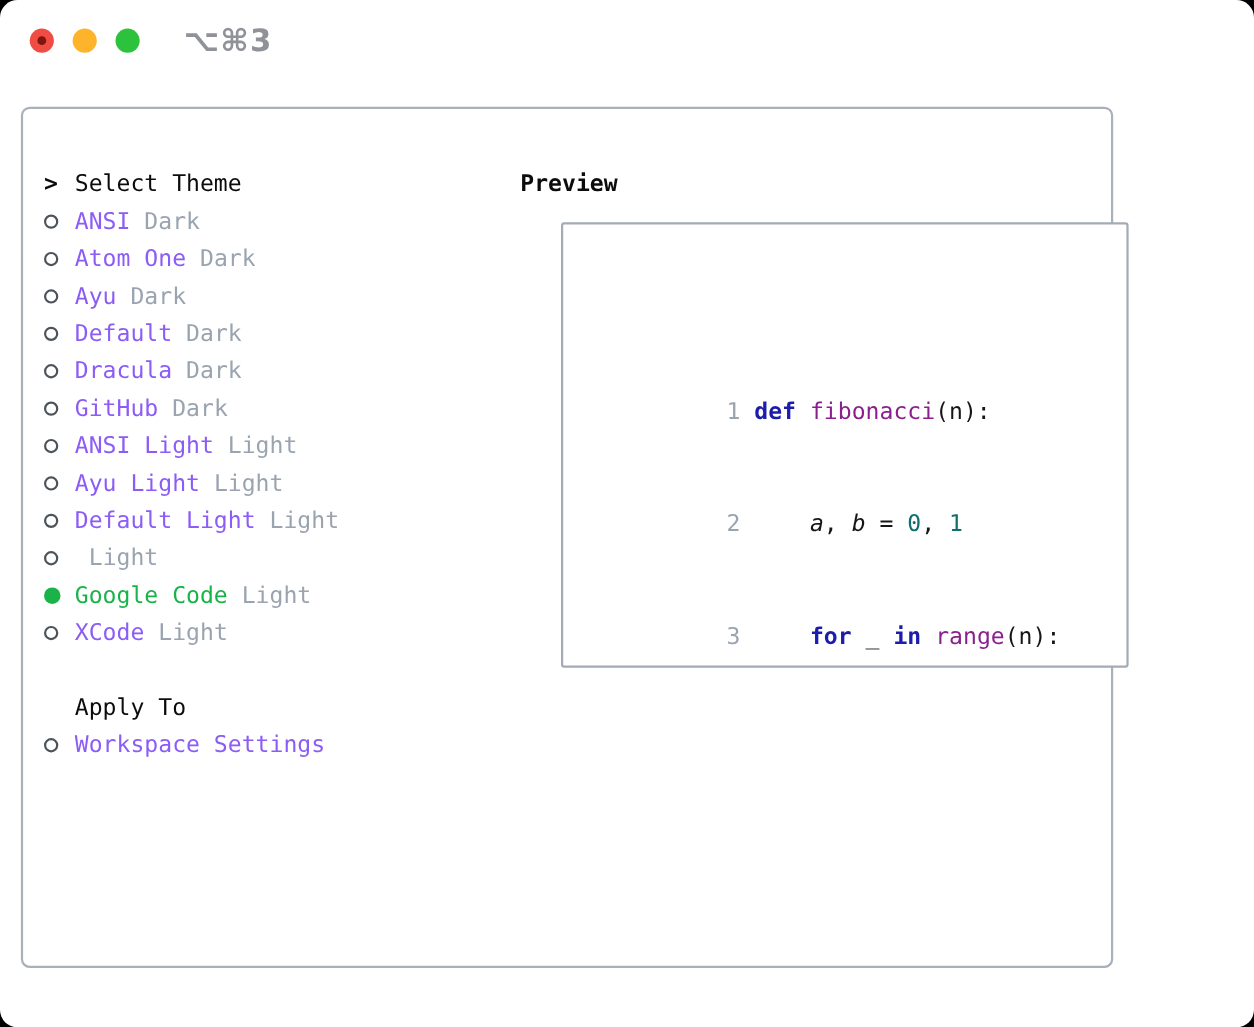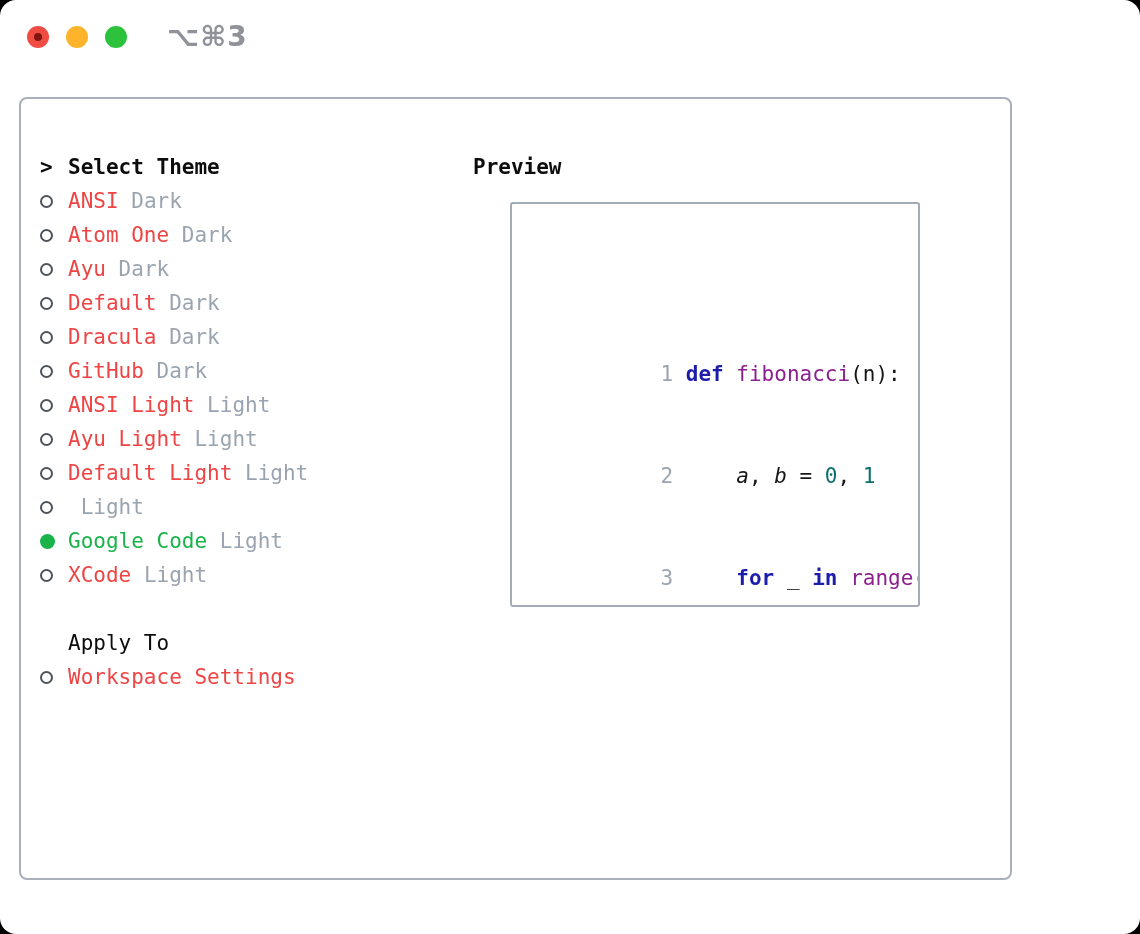--- a/index.html
+++ b/index.html
@@ -28,31 +28,31 @@
   
   .list { position:absolute; left:19px; top:51px; width:450px;
           font-size:21px; line-height:34px; color:#383f46; }
   .row { height:34px; display:flex; align-items:center; white-space:pre; }
   .icon-slot { display:inline-flex; width:28px; align-items:center;
                flex:0 0 28px; }
   .radio { width:13px; height:13px; border:2px solid #4c535a;
            border-radius:50%; background:transparent; }
   .radio.sel { width:15px; height:15px; border:none; background:#19b34a; }
   .caret { font-weight:bold; color:#0c0c0c; }
-  .hdr  { font-weight:bold; color:#0c0c0c; }
+  .hdr  { font-weight:normal; color:#0c0c0c; }
   .subhdr { color:#0c0c0c;text-align:center; }
-  .tname { color:#ef4444; }
+  .tname { color:#8b5cf6; }
   .tname.sel { color:#19b34a; }
   .tvariant { color:#9aa4b0; }
   .tvariant::before { content:" "; }
   .help { color:#9aa4b0; }
   
   .preview-label { position:absolute; left:452px; top:51px; height:34px;
            line-height:34px; font-size:21px; font-weight:bold; color:#0c0c0c; }
-  .preview-box { position:absolute; left:489px; top:103px; width:410px;
+  .preview-box { position:absolute; left:489px; top:103px; width:516px;
            height:405px; border:2px solid #a3abb6; border-radius:3px;
            background:#fff; overflow:hidden; }
   .codepre { position:absolute; left:22px; top:51px; font-size:21px;
            line-height:34px; white-space:pre; }
   .cl { height:34px; }
   .ln  { color:#9aa4b0; }
   .kw  { color:#1d1dac; font-weight:bold; }
   .fn  { color:#8b1f8d; }
   .lit { color:#0e6f6f; }
   .pln { color:#161616; }

